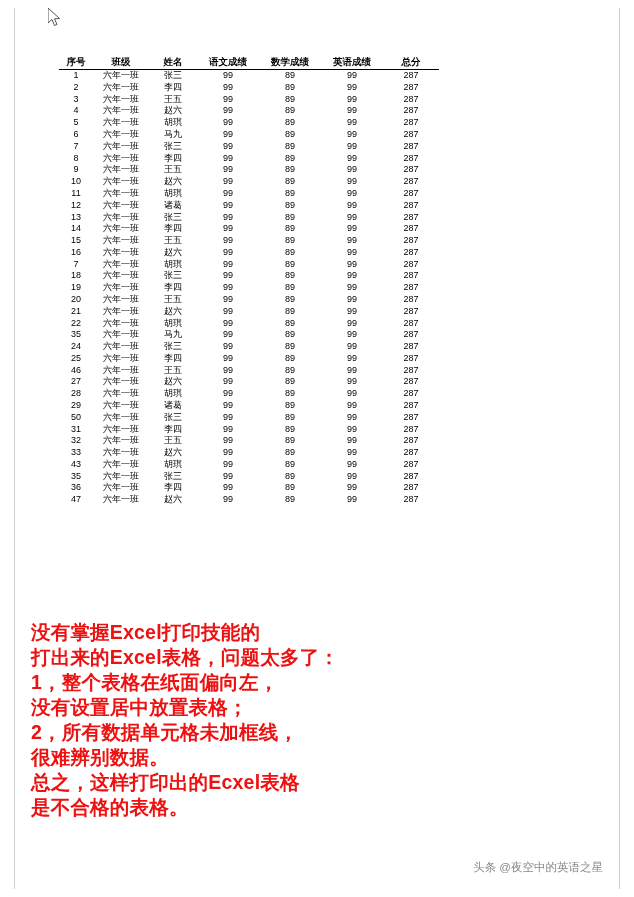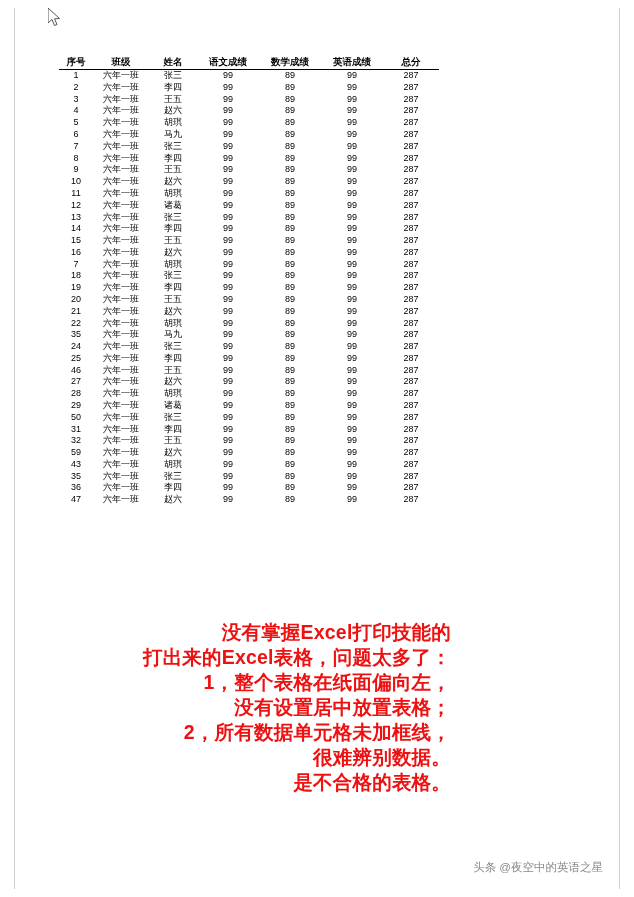--- a/index.html
+++ b/index.html
@@ -418,21 +418,21 @@
           <tr>
             <td>32</td>
             <td>六年一班</td>
             <td>王五</td>
             <td>99</td>
             <td>89</td>
             <td>99</td>
             <td>287</td>
           </tr>
           <tr>
-            <td>59</td>
+            <td>33</td>
             <td>六年一班</td>
             <td>赵六</td>
             <td>99</td>
             <td>89</td>
             <td>99</td>
             <td>287</td>
           </tr>
           <tr>
             <td>43</td>
             <td>六年一班</td>
@@ -466,25 +466,26 @@
             <td>赵六</td>
             <td>99</td>
             <td>89</td>
             <td>99</td>
             <td>287</td>
           </tr>
         </tbody>
     </table>
   </div>
 
-  <div class="annotation" id="annotation-block" style="color: rgb(238, 17, 17); text-align: right;">
+  <div class="annotation" id="annotation-block" style="color: rgb(238, 17, 17);">
       <div>没有掌握Excel打印技能的</div>
       <div>打出来的Excel表格，问题太多了：</div>
       <div>1，整个表格在纸面偏向左，</div>
       <div>没有设置居中放置表格；</div>
       <div>2，所有数据单元格未加框线，</div>
       <div>很难辨别数据。</div>
+      <div>总之，这样打印出的Ecxel表格</div>
       <div>是不合格的表格。</div>
     </div>
 
   <div class="watermark">头条 @夜空中的英语之星</div>
 
 </div>
 
 </body></html>

